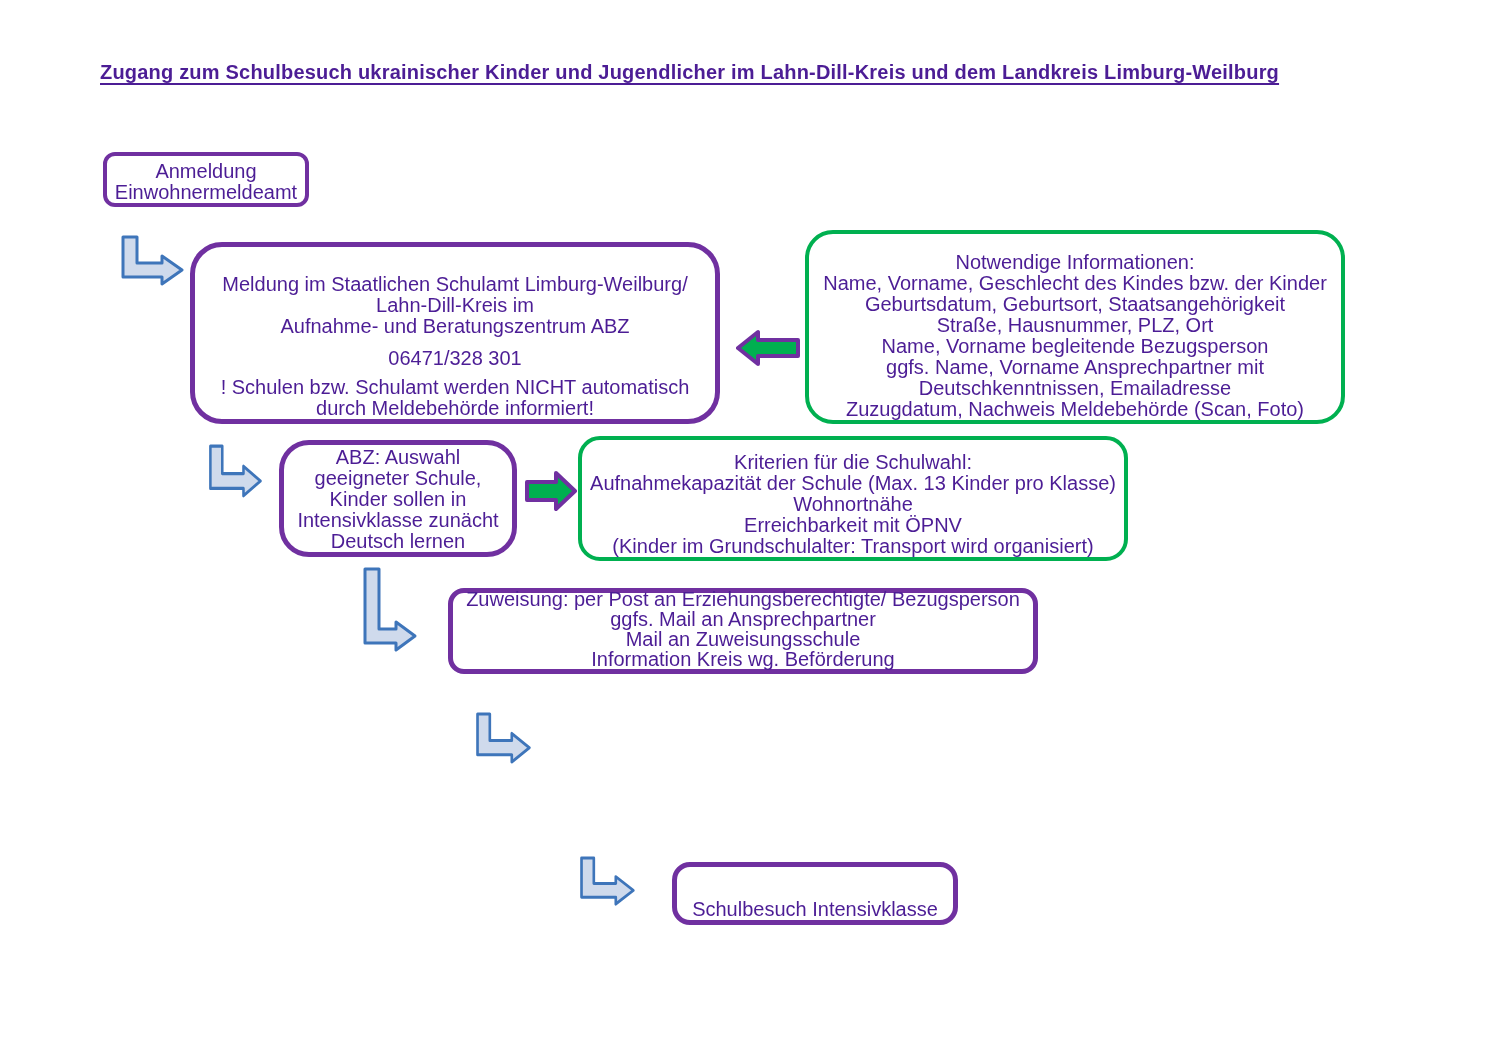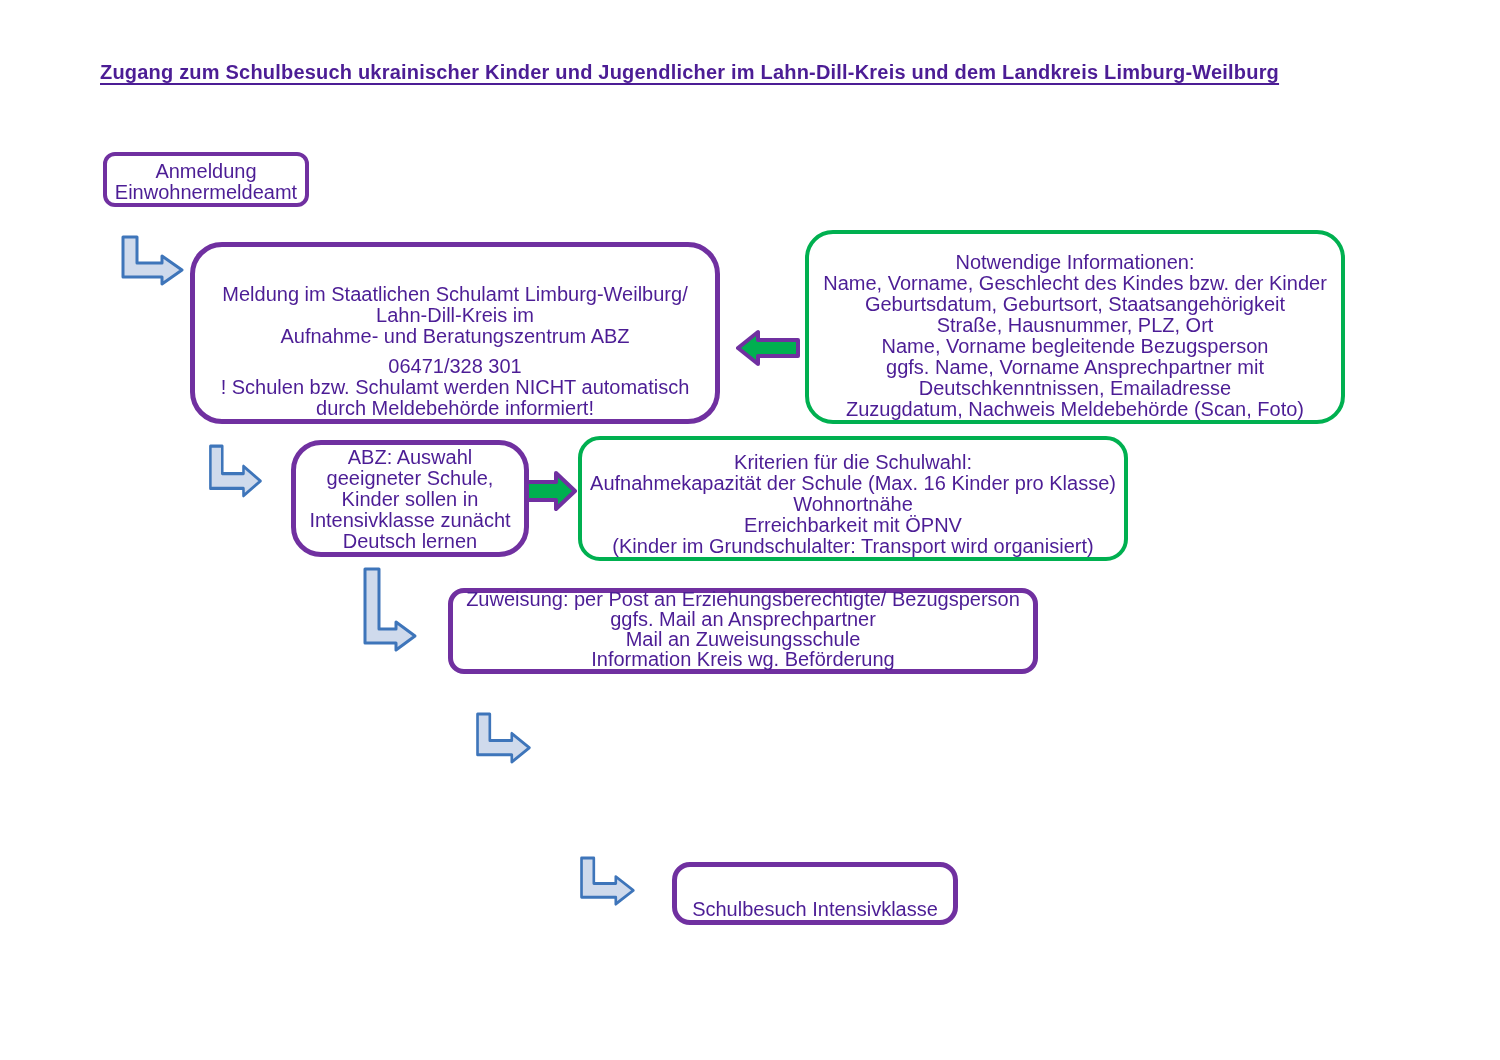--- a/index.html
+++ b/index.html
@@ -46,25 +46,25 @@
     <div class="box-text">Anmeldung
 Einwohnermeldeamt</div>
   </div>
 
   <div class="arrow" style="left:119px;top:235px;width:66px;height:53px;">
     <svg viewBox="0 0 66 53" preserveAspectRatio="none">
       <polygon points="4,2 18,2 18,28 43,28 43,21 63,35 43,49 43,42 4,42" fill="#CFDAEC" stroke="#3E75BA" stroke-width="3" stroke-linejoin="round"></polygon>
     </svg>
   </div>
 
-  <div class="box pbox" style="left:190px;top:242px;width:530px;height:182px;border-radius:32px;border-width:5px;">
+  <div class="box pbox" style="left:190px;top:242px;width:530px;height:182px;border-radius:32px;border-width:5px;gap:8px;">
     <div class="box-text">Meldung im Staatlichen Schulamt Limburg-Weilburg/
 Lahn-Dill-Kreis im
 Aufnahme- und Beratungszentrum ABZ</div>
-    <div class="box-text" style="margin-top:9px;">06471/328 301</div>
+    <div class="box-text" style="margin-top:3px;">06471/328 301</div>
     <div class="box-text" style="">! Schulen bzw. Schulamt werden NICHT automatisch
 durch Meldebehörde informiert!</div>
   </div>
 
   <div class="arrow" style="left:736px;top:327px;width:64px;height:42px;">
     <svg viewBox="0 0 64 42" preserveAspectRatio="none">
       <polygon points="62,13 62,29 22,29 22,37 2,21 22,5 22,13" fill="#00B050" stroke="#7030A0" stroke-width="4" stroke-linejoin="round"></polygon>
     </svg>
   </div>
 
@@ -78,37 +78,37 @@
 Deutschkenntnissen, Emailadresse
 Zuzugdatum, Nachweis Meldebehörde (Scan, Foto)</div>
   </div>
 
   <div class="arrow" style="left:207px;top:444px;width:56px;height:56px;">
     <svg viewBox="0 0 66 53" preserveAspectRatio="none">
       <polygon points="4,2 18,2 18,28 43,28 43,21 63,35 43,49 43,42 4,42" fill="#CFDAEC" stroke="#3E75BA" stroke-width="3" stroke-linejoin="round"></polygon>
     </svg>
   </div>
 
-  <div class="box pbox" style="left:279px;top:440px;width:238px;height:117px;border-radius:30px;border-width:5px;margin-left:12px;">
+  <div class="box pbox" style="left:279px;top:440px;width:238px;height:117px;border-radius:30px;border-width:5px;">
     <div class="box-text">ABZ: Auswahl
 geeigneter Schule,
 Kinder sollen in
 Intensivklasse zunächt
 Deutsch lernen</div>
   </div>
 
   <div class="arrow" style="left:524px;top:466px;width:54px;height:50px;">
     <svg viewBox="0 0 54 50" preserveAspectRatio="none">
       <polygon points="3,16 32,16 32,7 51,25 32,43 32,34 3,34" fill="#00B050" stroke="#7030A0" stroke-width="4" stroke-linejoin="round"></polygon>
     </svg>
   </div>
 
   <div class="box gbox" style="left:578px;top:436px;width:550px;height:125px;border-radius:22px;">
     <div class="box-text">Kriterien für die Schulwahl:
-Aufnahmekapazität der Schule (Max. 16 Kinder pro Klasse)
+Aufnahmekapazität der Schule (Max. 13 Kinder pro Klasse)
 Wohnortnähe
 Erreichbarkeit mit ÖPNV
 (Kinder im Grundschulalter: Transport wird organisiert)</div>
   </div>
 
   <div class="arrow" style="left:362px;top:567px;width:56px;height:90px;">
     <svg viewBox="0 0 56 90" preserveAspectRatio="none">
       <polygon points="3,2 17,2 17,62 34,62 34,55 53,69 34,83 34,76 3,76" fill="#CFDAEC" stroke="#3E75BA" stroke-width="3" stroke-linejoin="round"></polygon>
     </svg>
   </div>

